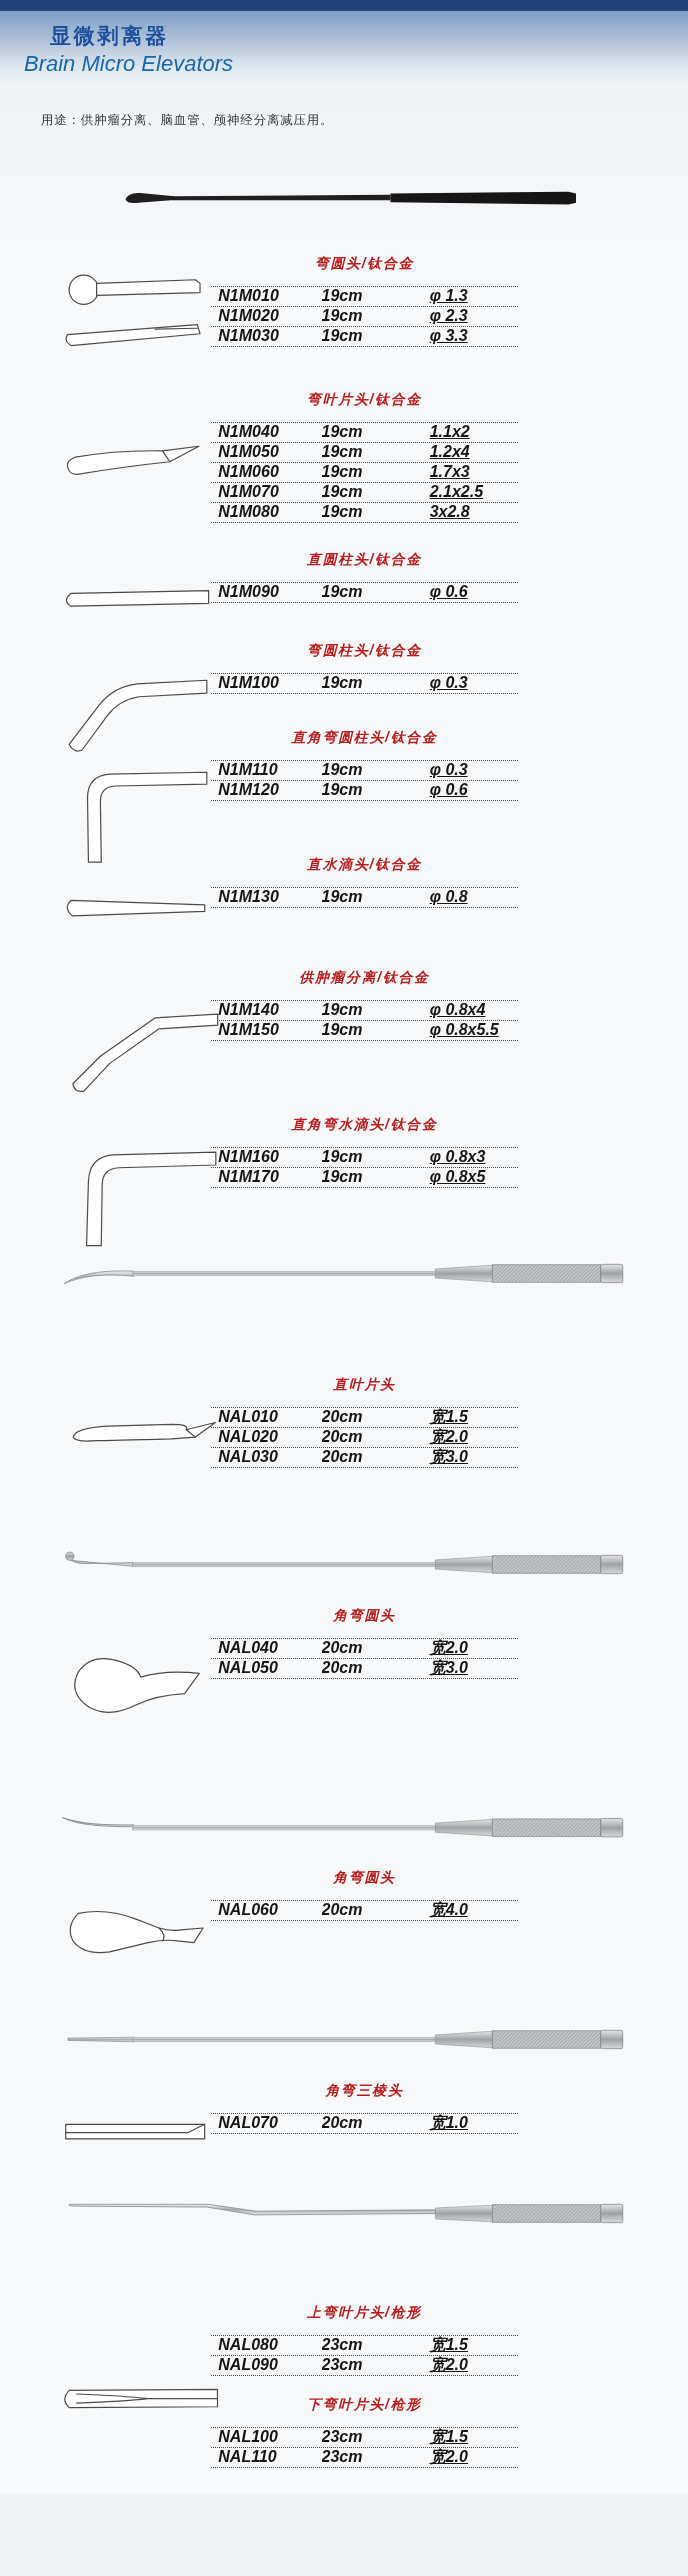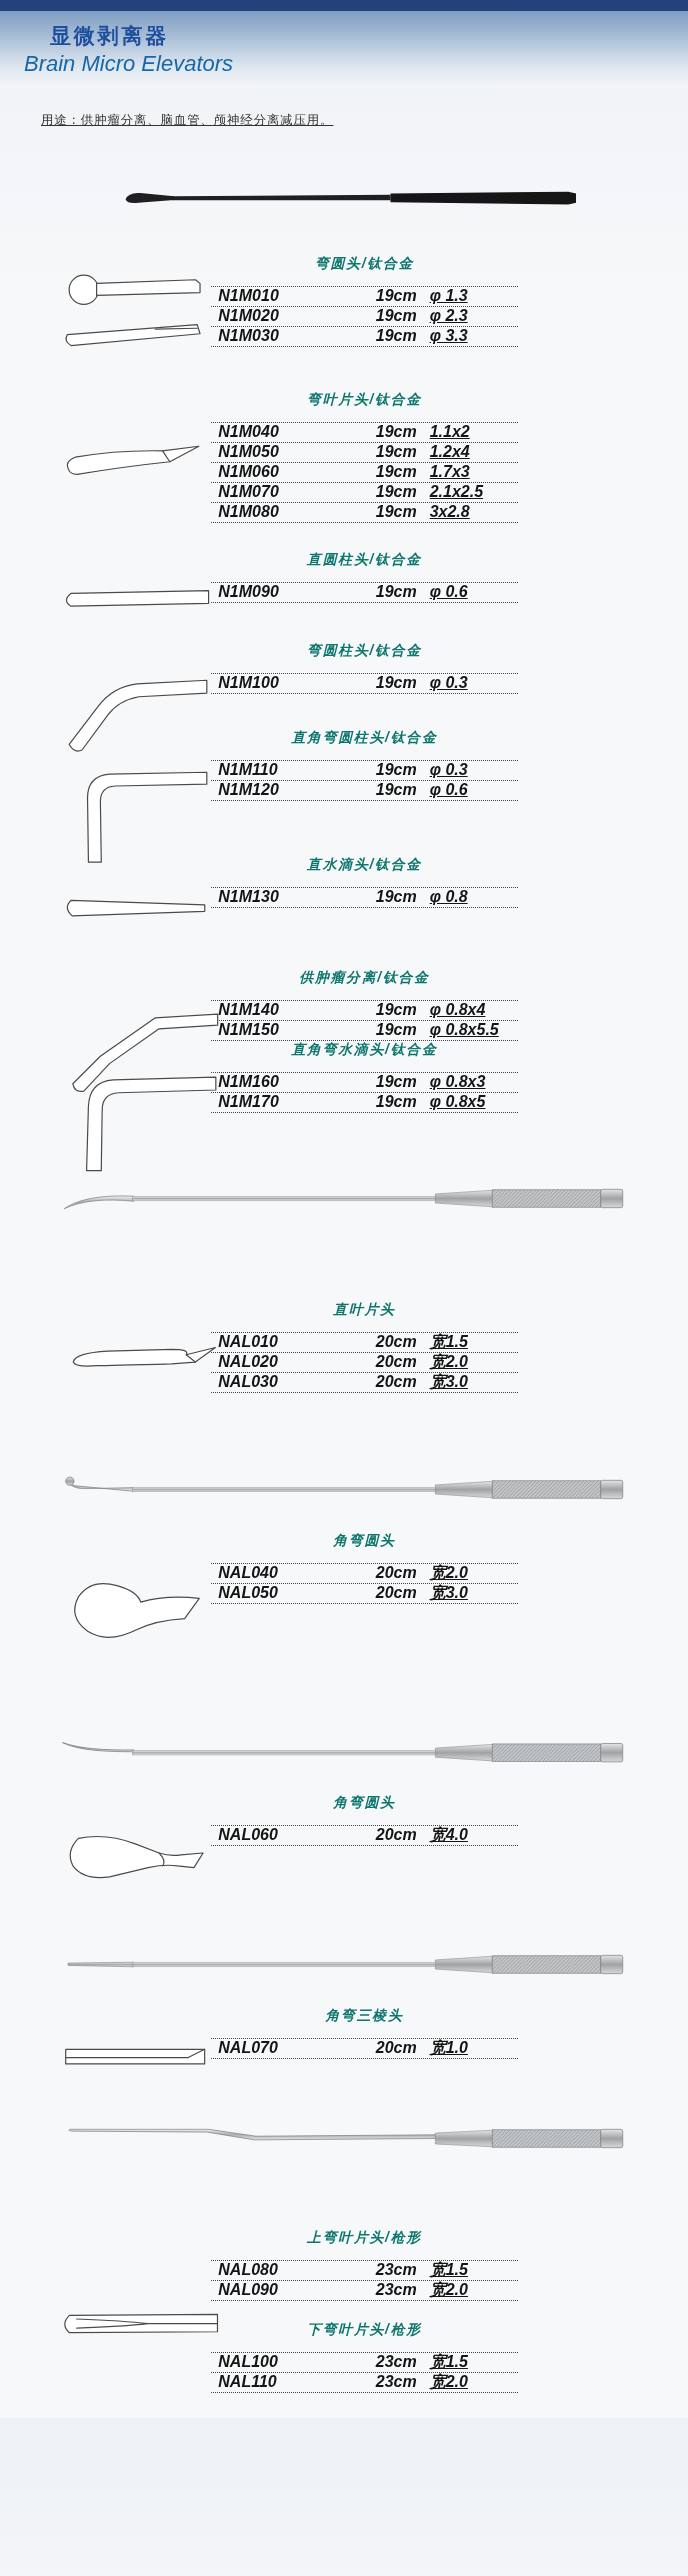--- a/index.html
+++ b/index.html
@@ -6,31 +6,31 @@
   body{
     width:688px;
     background:linear-gradient(180deg,#eef1f5 0px,#f6f8fa 275px,#f7f8f9 100%);
     font-family:"Liberation Sans","DejaVu Sans",sans-serif;
     color:#151515;
   }
   .topbar{height:11px;background:#24417b;}
   .hgrad{height:77px;background:linear-gradient(180deg,#7f9dc3 0%,#aabfd7 35%,#dde6ef 72%,#f5f7f9 100%);position:relative;}
   .title-zh{position:absolute;left:50px;top:11px;font-size:21px;font-weight:bold;color:#1d4f9e;letter-spacing:2.8px;}
   .title-en{position:absolute;left:24px;top:40px;font-size:22px;font-style:italic;font-weight:normal;color:#1767a9;}
-  .usage{margin:24px 0 0 41px;font-size:12.4px;color:#333;letter-spacing:0.9px;text-decoration:underline;}
+  .usage{margin:24px 0 0 41px;font-size:12.4px;color:#333;letter-spacing:0.9px;}
   .figure{position:relative;}
   .group{position:relative;margin-left:55px;width:587px;}
   .drawing{position:absolute;left:4.6px;top:20px;}
   .content{margin-left:156px;width:307px;}
-  .sec-heading{text-align:center;font-size:13.8px;font-weight:bold;color:#0f766e;margin:0 0 13px 0;font-style:italic;letter-spacing:1.8px;}
+  .sec-heading{text-align:center;font-size:13.8px;font-weight:bold;color:#b91c1c;margin:0 0 13px 0;font-style:italic;letter-spacing:1.8px;}
   .ptable{border-top:0.9px dotted #444;}
   .trow{display:grid;grid-template-columns:36% 31% 33%;border-bottom:0.9px dotted #444;height:19px;line-height:18.4px;font-size:16px;font-style:italic;font-weight:bold;}
   .tcell{overflow:hidden;white-space:nowrap;}
   .tcell.c0{padding-left:7.3px;}
-  .tcell.c1{text-align:right;}
+  .tcell.c1{text-align:left;}
   .tcell.c2{padding-left:13px;text-decoration:underline;}
   svg{display:block;}
   .line{stroke:#4a4a4a;stroke-width:1.3;fill:none;stroke-linejoin:round;stroke-linecap:round;}
   .fillwhite{fill:#ffffff;}
 </style>
 </head>
 <body>
 
 <svg width="0" height="0" style="position:absolute" aria-hidden="true">
   <defs>
@@ -229,21 +229,21 @@
         </div>
         <div class="trow">
           <div class="tcell c0">N1M150</div>
           <div class="tcell c1">19cm</div>
           <div class="tcell c2">φ 0.8x5.5</div>
         </div>
       </div>
   </div>
 </div>
 
-<div class="group" style="">
+<div class="group" style="margin-top:75px;">
   <div class="drawing" style="top:27.5px;">
     <svg width="165" height="110" viewBox="0 0 180 120">
       <path class="line fillwhite" d="M170 10 L58 13 Q32 15 31 42 L29 112 L45 112 L46 46 Q46 28 64 27 L170 24 Z"></path>
     </svg>
   </div>
   <div class="content">
     <h3 class="sec-heading">直角弯水滴头/钛合金</h3>
     <div class="ptable">
         <div class="trow">
           <div class="tcell c0">N1M160</div>

